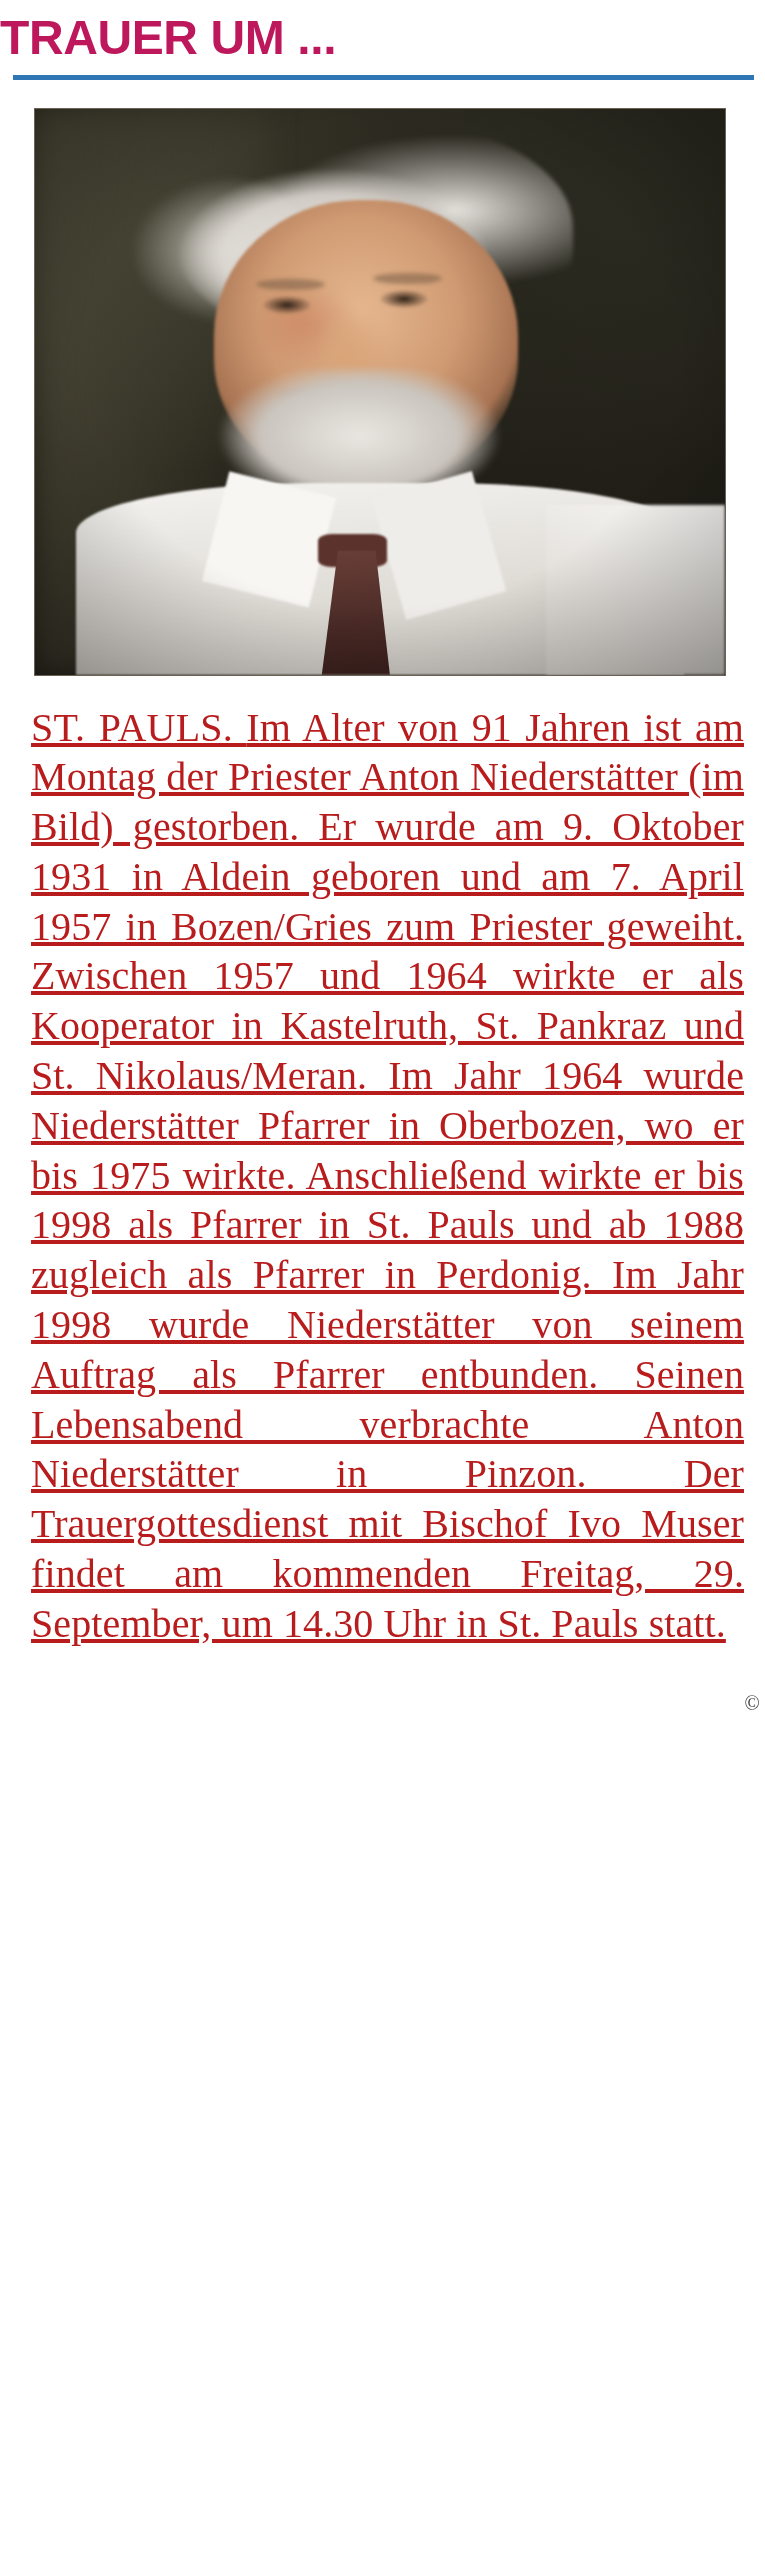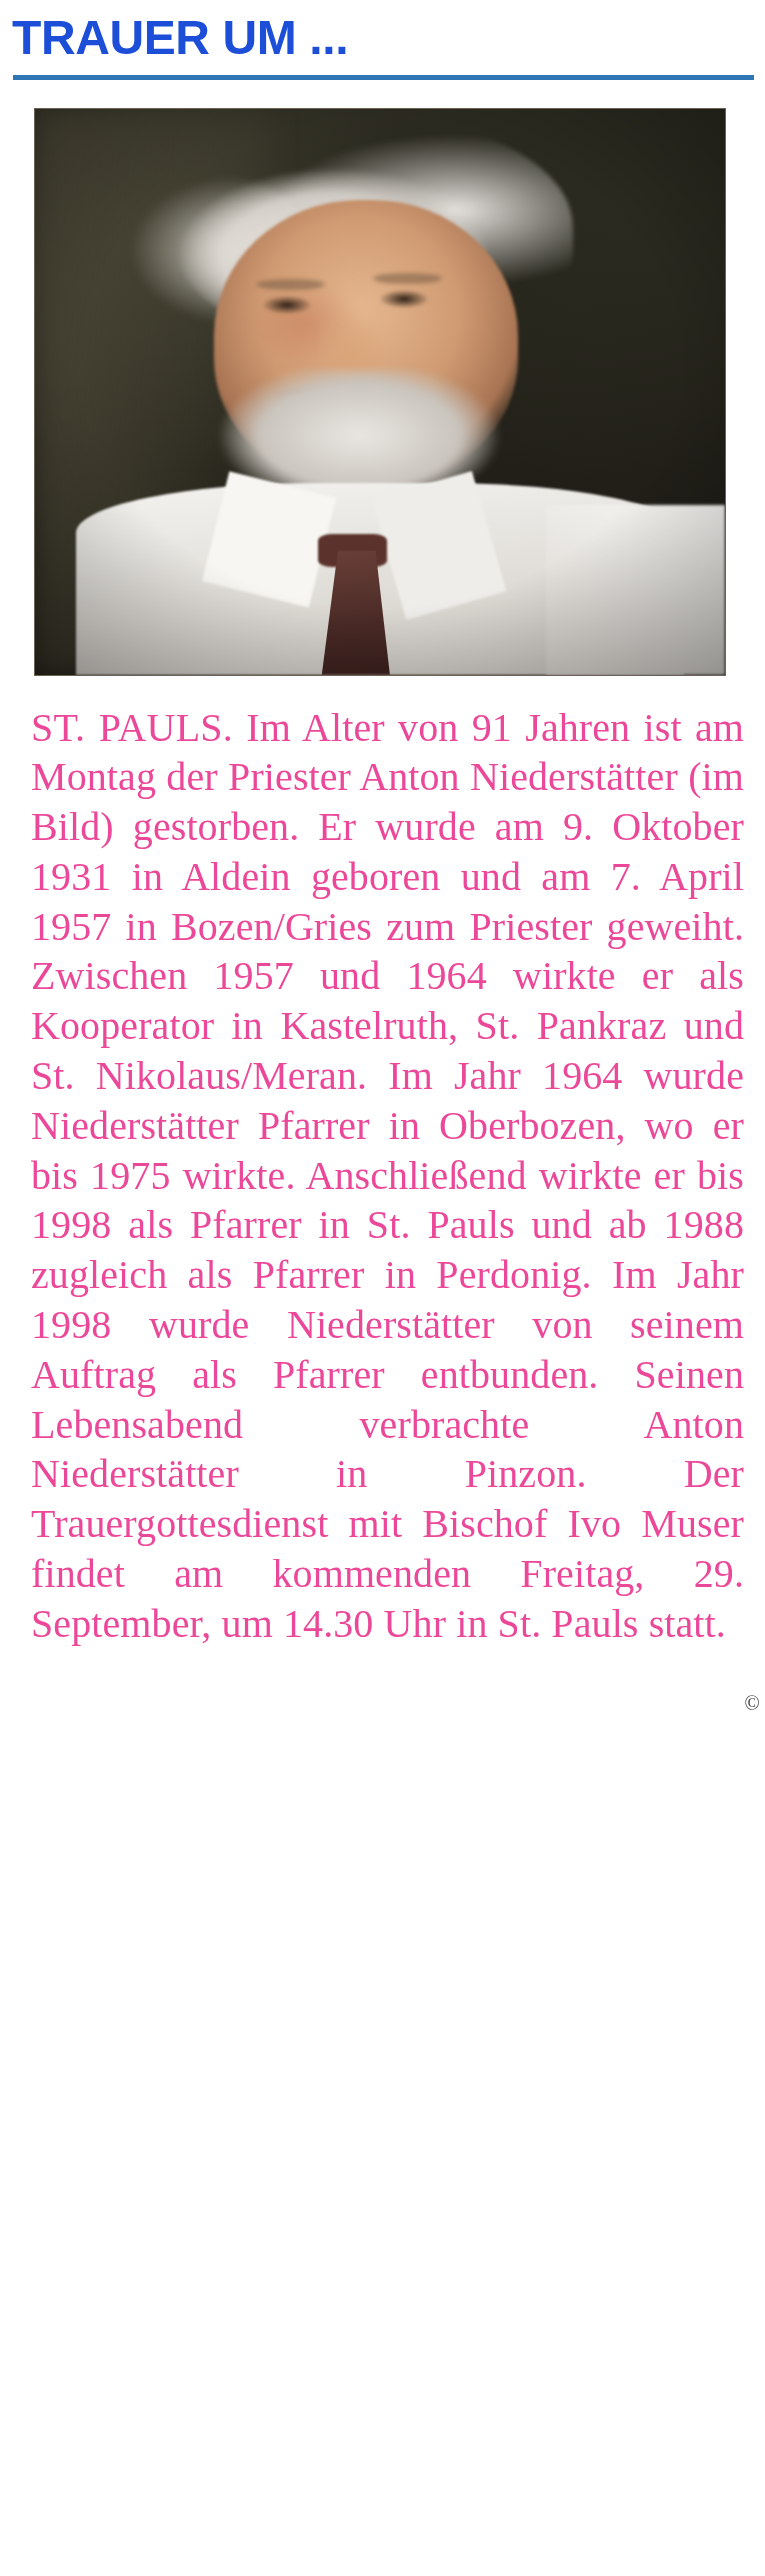--- a/index.html
+++ b/index.html
@@ -19,27 +19,27 @@
     width: 766px;
     height: 2576px;
     box-sizing: border-box;
     padding: 0;
     position: relative;
     background: #ffffff;
   }
 
   
   .kicker {
-    padding: 14px 0 0 12px;
+    padding: 14px 0 0 0;
     font-family: "Liberation Sans", sans-serif;
     font-weight: bold;
     font-size: 48px;
     line-height: 1.0;
     letter-spacing: -0.4px;
-    color: #1d4ed8;
+    color: #be185d;
     white-space: nowrap;
   }
   .rule {
     margin: 12.5px 12.5px 0 12.5px;
     height: 5.5px;
     background: #2f76b4;
   }
 
   
   .headline {
@@ -216,24 +216,25 @@
     position: absolute; inset: 0;
     background: radial-gradient(ellipse 78% 78% at 50% 45%, rgba(0,0,0,0) 55%, rgba(0,0,0,0.38) 100%);
   }
 
   
   .body-text {
     margin: 26.5px 22px 0 31px;
     font-family: "Liberation Serif", serif;
     font-size: 40px;
     line-height: 1.245;
-    color: #ec4899;
+    color: #b91c1c;
     text-align: justify;
     hyphens: manual;
     letter-spacing: 0.1px;
+    text-decoration: underline;
   }
   .body-text .lead {
     letter-spacing: 0.2px;
   }
 
   
   .copymark {
     position: absolute;
     right: 6.2px;
     top: 1692px;

